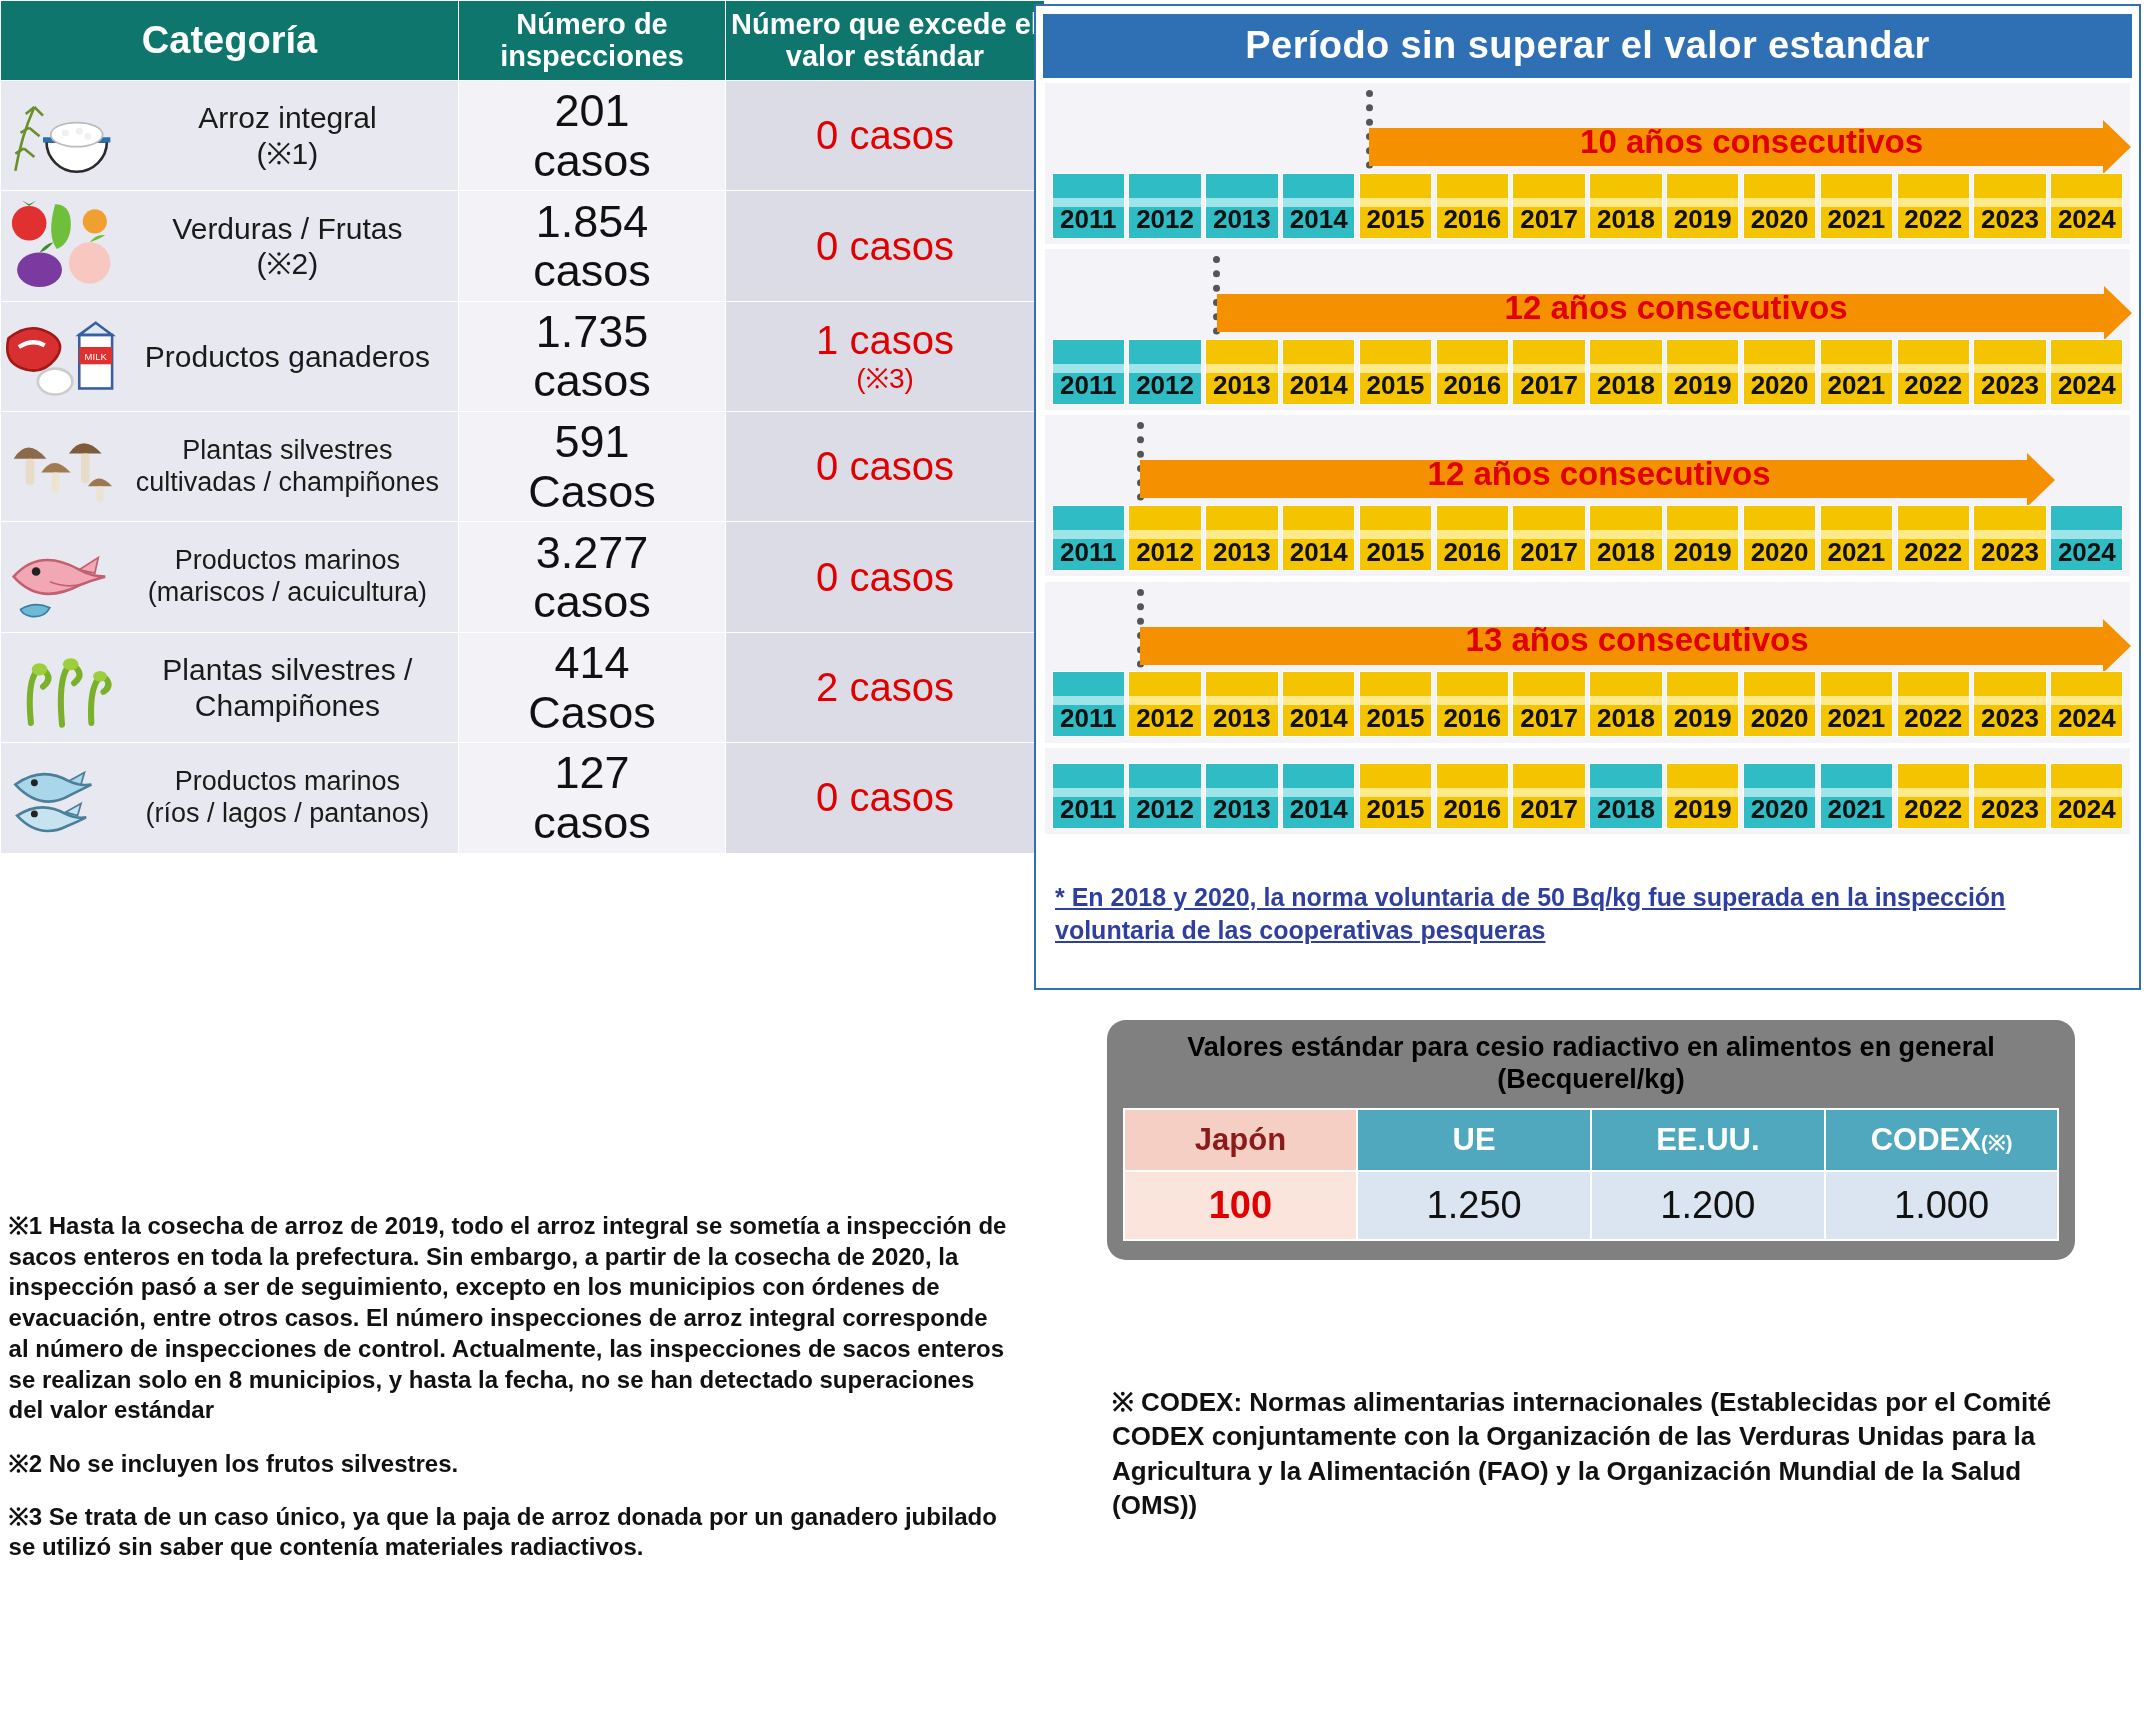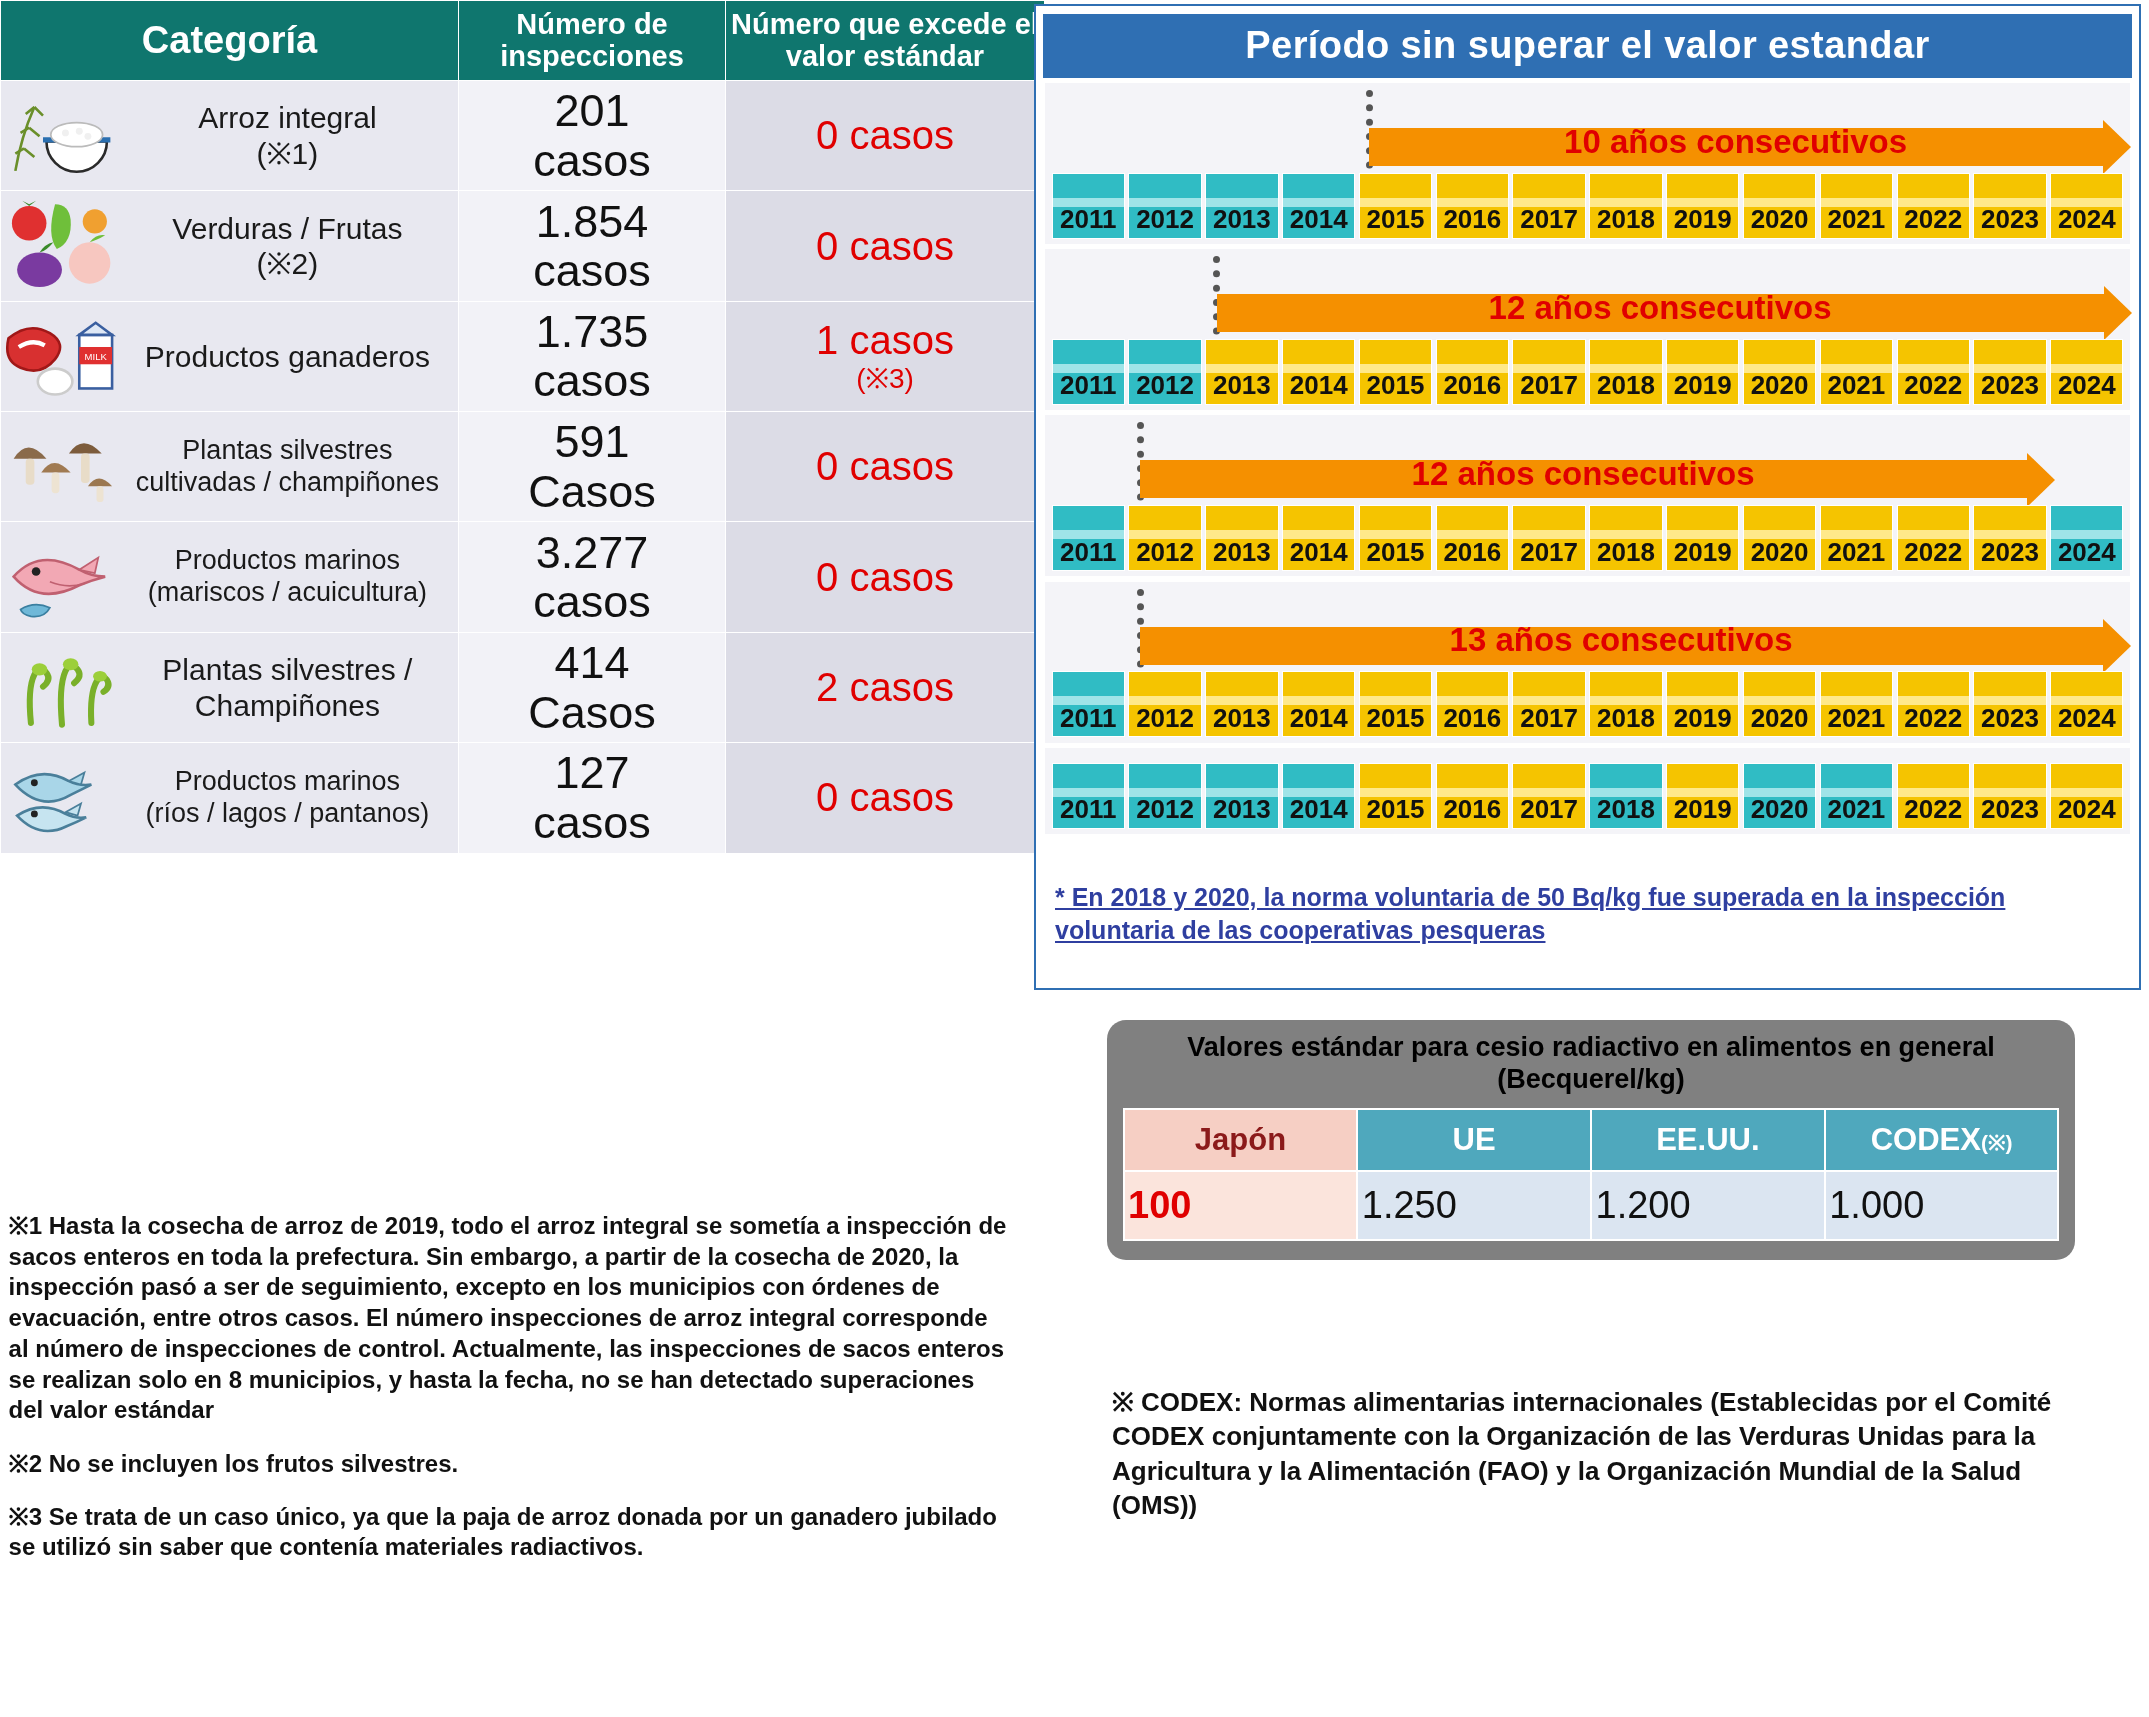--- a/index.html
+++ b/index.html
@@ -169,21 +169,21 @@
     border-bottom: 27px solid transparent;
   }
   .arrowlabel {
     position: absolute;
     width: 100%;
     text-align: center;
     font-size: 33px;
     font-weight: bold;
     color: #e00000;
     top: -5.2px;
-    left: 0;
+    left: 16px;
   }
   .dotline {
     position: absolute;
     top: 7px;
     width: 7px;
     border-left: 7px dotted #555555;
     height: 93px;
   }
   .fishnote {
     position: absolute;
@@ -226,21 +226,21 @@
     font-size: 31px;
     font-weight: bold;
     padding: 12px 3.5px;
     border: 2.6px solid #ffffff;
   }
   table.stdtable th.jp { background: #f6cfc4; color: #8b1a1a; }
   table.stdtable th.other { background: #4fa8bd; color: #ffffff; }
   table.stdtable th .sub { font-size: 21px; }
   table.stdtable td {
     font-size: 38px;
-    text-align: left;
+    text-align: center;
     padding: 12px 3.5px;
     border: 2.6px solid #ffffff;
   }
   table.stdtable td.jp { background: #fbe4dc; color: #e00000; font-weight: bold; }
   table.stdtable td.other { background: #dbe5f1; color: #111111; }
 
   #codex-note {
     position: absolute;
     left: 1112px;
     top: 1385px;

